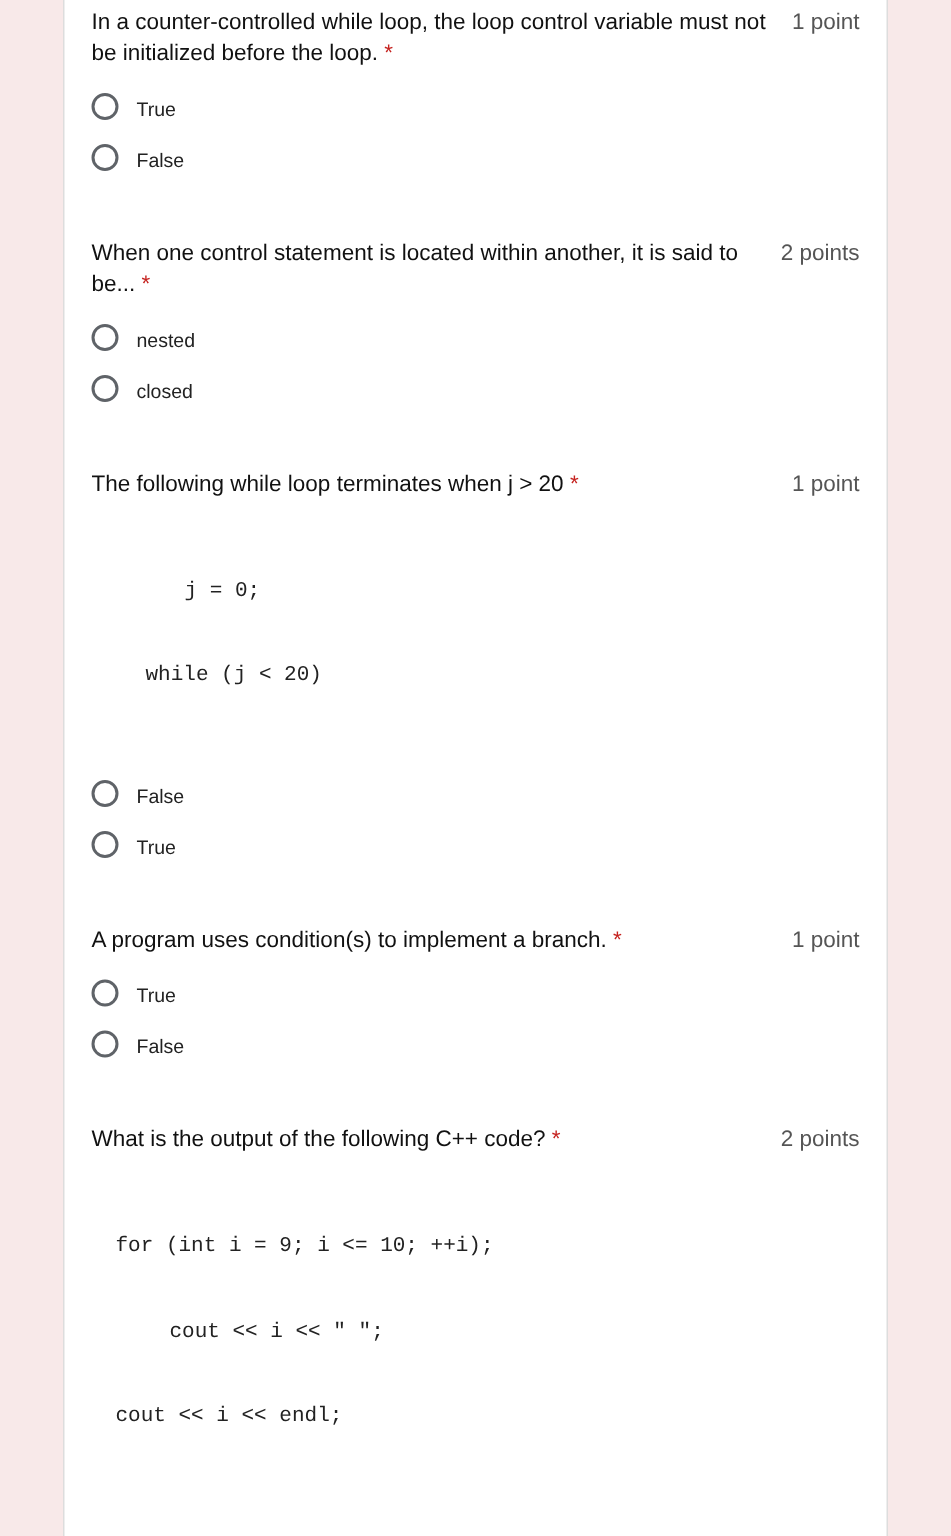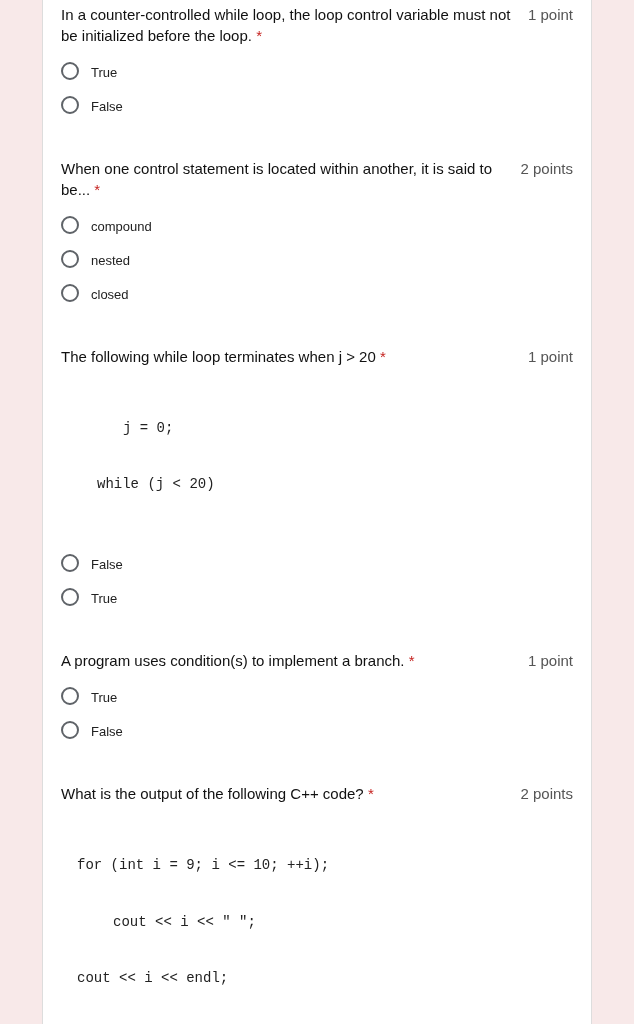--- a/index.html
+++ b/index.html
@@ -103,24 +103,20 @@
     <div class="q-header">
       <div class="q-title">
         <span>When one control statement is located within another, it is said to be...</span>
         <span class="req">*</span>
       </div>
       <div class="points">2 points</div>
     </div>
     <div class="options">
       <div class="option">
         <div class="radio"></div>
-        <span class="opt-label">compound</span>
-      </div>
-      <div class="option">
-        <div class="radio"></div>
         <span class="opt-label">nested</span>
       </div>
       <div class="option">
         <div class="radio"></div>
         <span class="opt-label">closed</span>
       </div>
     </div>
   </div>
 
   <div class="question-block">

